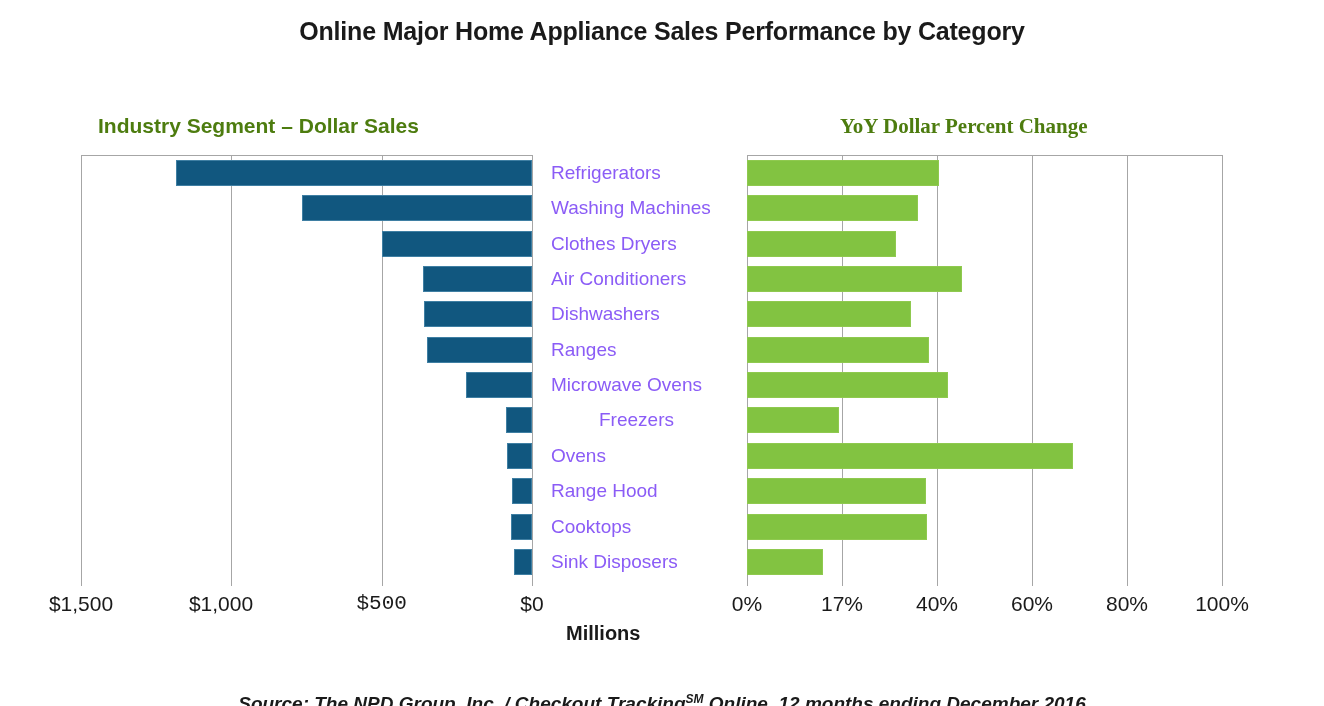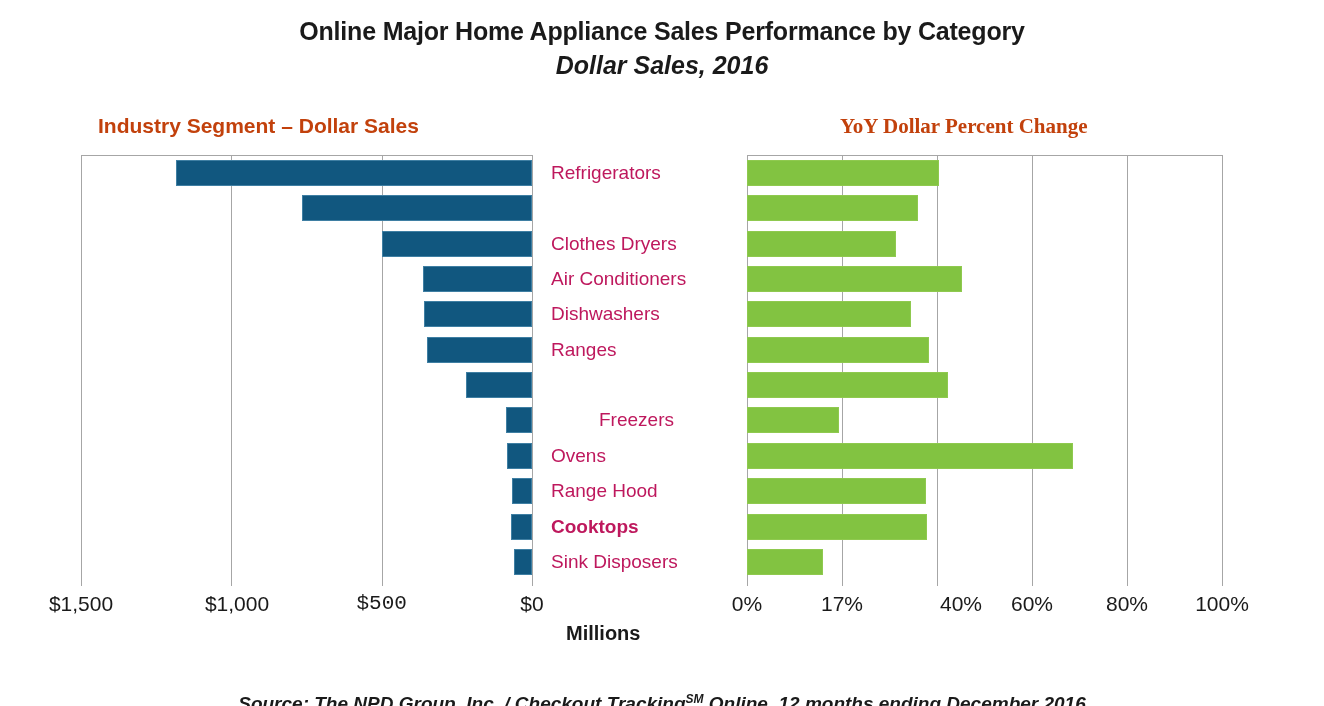--- a/index.html
+++ b/index.html
@@ -37,21 +37,21 @@
     font-style: italic;
     line-height: 34px;
     color: #1a1a1a;
   }
 
   
   .panel-header {
     position: absolute;
     font-size: 21px;
     font-weight: bold;
-    color: #c2410c;
+    color: #4d7c0f;
     white-space: nowrap;
   }
   #left-panel-header  { top: 114px; left: 98px; }
   #right-panel-header { top: 114px; left: 840px; font-family: Liberation Serif, serif; }
 
   
   #left-plot {
     position: absolute;
     left: 81px;
     top: 155px;
@@ -92,21 +92,21 @@
     position: absolute;
     left: 551px;
     top: 155px;
     width: 190px;
     height: 431px;
   }
   .cat-label {
     position: absolute;
     left: 0;
     font-size: 19px;
-    color: #be185d;
+    color: #8b5cf6;
     white-space: nowrap;
     line-height: 26px;
     height: 26px;
   }
 
   
   .tick-label {
     position: absolute;
     font-size: 21px;
     color: #1a1a1a;
@@ -143,21 +143,20 @@
     font-style: italic;
     color: #1a1a1a;
   }
   #source-note sup { font-size: 12px; }
 </style>
 </head>
 <body>
 
 <div id="title-block">
   <div id="chart-title">Online Major Home Appliance Sales Performance by Category</div>
-  <div id="chart-subtitle">Dollar Sales, 2016</div>
 </div>
 
 <div class="panel-header" id="left-panel-header">Industry Segment – Dollar Sales</div>
 <div class="panel-header" id="right-panel-header">YoY Dollar Percent Change</div>
 
 <div id="left-plot">
   <div class="plot-top-rule"></div>
   <div id="left-gridlines">
       <div class="gridline" style="left: 0px;"></div>
       <div class="gridline" style="left: 150.333px;"></div>
@@ -201,41 +200,43 @@
       <div class="bar bar-green" title="Freezers" style="top: 252.45px; left: 0px; width: 92.15px;"></div>
       <div class="bar bar-green" title="Ovens" style="top: 287.8px; left: 0px; width: 325.85px;"></div>
       <div class="bar bar-green" title="Range Hood" style="top: 323.15px; left: 0px; width: 179.075px;"></div>
       <div class="bar bar-green" title="Cooktops" style="top: 358.5px; left: 0px; width: 180.025px;"></div>
       <div class="bar bar-green" title="Sink Disposers" style="top: 393.85px; left: 0px; width: 76px;"></div>
     </div>
 </div>
 
 <div id="category-labels">
     <div class="cat-label" style="top: 5px;">Refrigerators</div>
+    <div class="cat-label" style="top: 40.35px;">Washing Machines</div>
     <div class="cat-label" style="top: 75.7px;">Clothes Dryers</div>
     <div class="cat-label" style="top: 111.05px;">Air Conditioners</div>
     <div class="cat-label" style="top: 146.4px;">Dishwashers</div>
     <div class="cat-label" style="top: 181.75px;">Ranges</div>
+    <div class="cat-label" style="top: 217.1px;">Microwave Ovens</div>
     <div class="cat-label" style="top: 252.45px; margin-left: 48px;">Freezers</div>
     <div class="cat-label" style="top: 287.8px;">Ovens</div>
     <div class="cat-label" style="top: 323.15px;">Range Hood</div>
-    <div class="cat-label" style="top: 358.5px; font-weight: bold;">Cooktops</div>
+    <div class="cat-label" style="top: 358.5px;">Cooktops</div>
     <div class="cat-label" style="top: 393.85px;">Sink Disposers</div>
   </div>
 
 <div id="left-ticks">
     <div class="tick-label" style="left: 0px;">$1,500</div>
-    <div class="tick-label" style="left: 156px;">$1,000</div>
+    <div class="tick-label" style="left: 140px;">$1,000</div>
     <div class="tick-label" style="left: 300.667px; font-family: Liberation Mono, monospace;">$500</div>
     <div class="tick-label" style="left: 451px;">$0</div>
   </div>
 <div id="right-ticks">
     <div class="tick-label" style="left: 0px;">0%</div>
     <div class="tick-label" style="left: 95px;">17%</div>
-    <div class="tick-label" style="left: 190px; margin-left: 24px;">40%</div>
+    <div class="tick-label" style="left: 190px;">40%</div>
     <div class="tick-label" style="left: 285px;">60%</div>
     <div class="tick-label" style="left: 380px;">80%</div>
     <div class="tick-label" style="left: 475px;">100%</div>
   </div>
 <div id="axis-units">Millions</div>
 
 <div id="source-note">
   <span>Source: The NPD Group, Inc. / Checkout Tracking</span><sup>SM</sup><span> Online, 12 months ending December 2016</span>
 </div>
 

